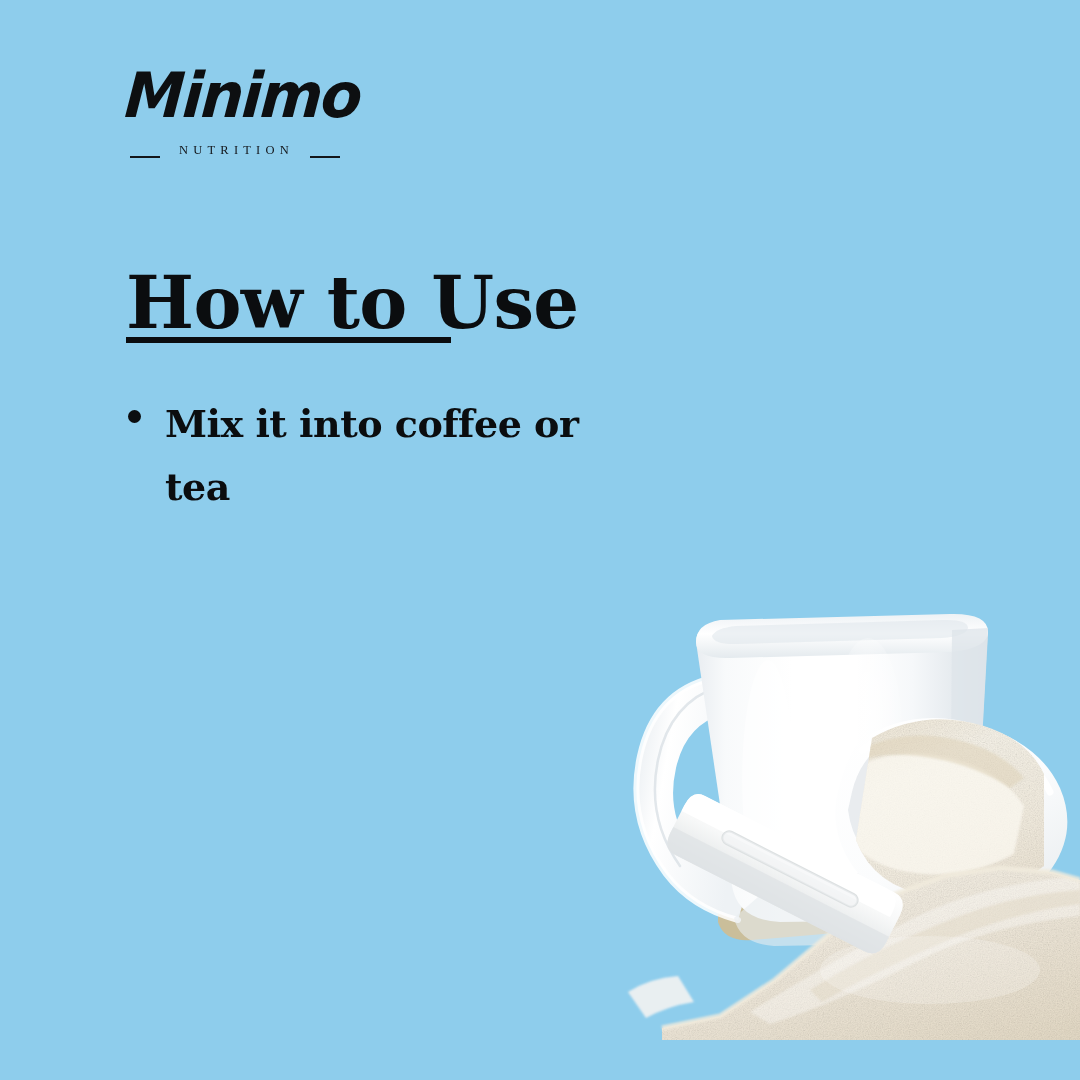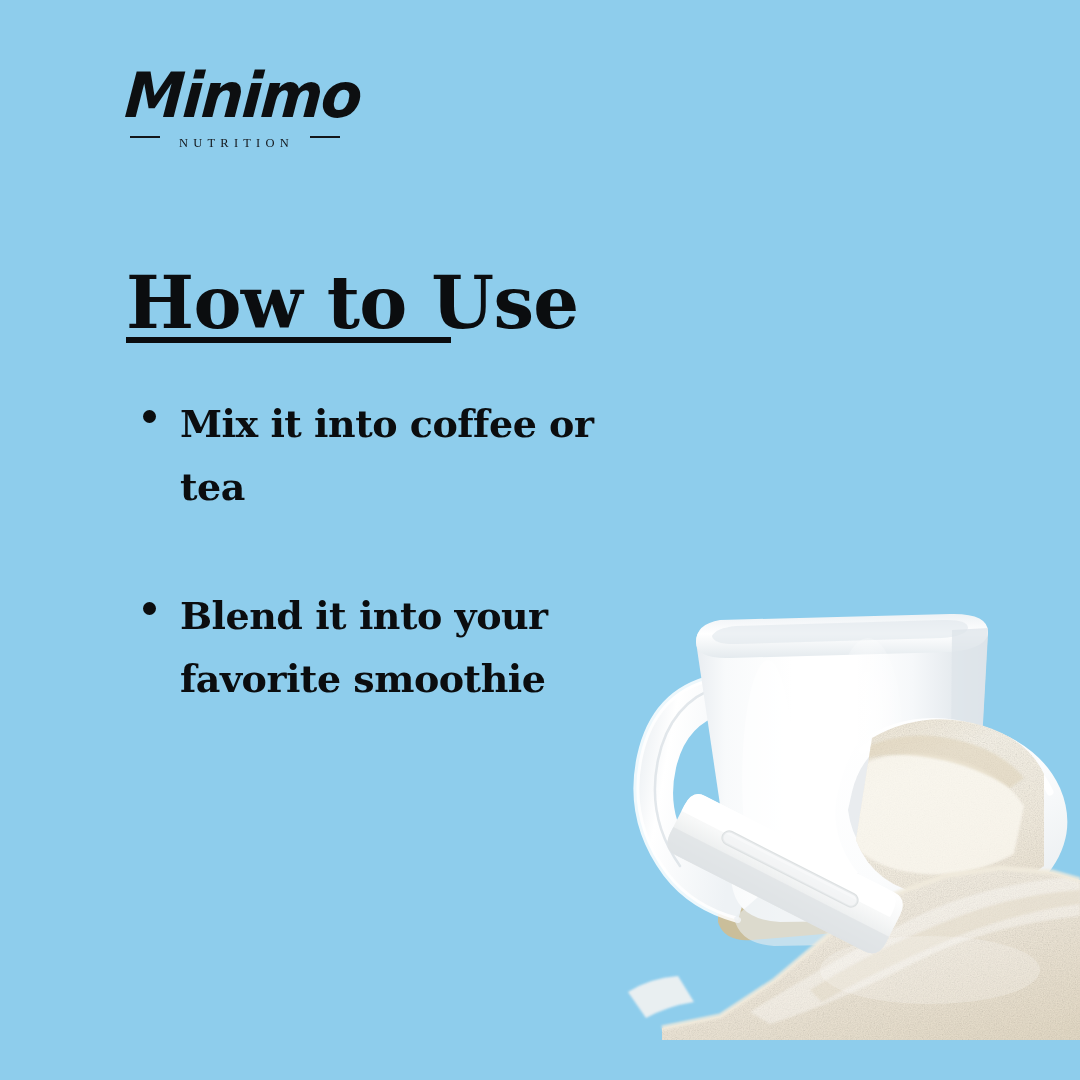--- a/index.html
+++ b/index.html
@@ -44,21 +44,21 @@
     transform-origin: left top;
   }
 
   .brand-sub-row {
     position: absolute;
     left: 4px;
     top: 80px;
     width: 210px;
     height: 22px;
     display: flex;
-    align-items: flex-start;
+    align-items: flex-end;
     justify-content: space-between;
   }
 
   .brand-rule {
     width: 30px;
     height: 2px;
     background: #13161a;
     flex: 0 0 auto;
   }
 
@@ -94,21 +94,21 @@
   .heading-underline {
     width: 325px;
     height: 6px;
     background: #0b0d0f;
     margin-top: 3px;
   }
 
   
   .bullet-list {
     position: absolute;
-    left: 141px;
+    left: 126px;
     top: 392px;
     width: 520px;
     margin: 0;
     padding: 0;
     list-style: none;
   }
 
   .bullet-item {
     position: relative;
     padding-left: 39px;
@@ -165,24 +165,20 @@
 
   <div class="heading-block">
     <div class="heading-text">How to Use</div>
     <div class="heading-underline"></div>
   </div>
 
   <ul class="bullet-list">
     <li class="bullet-item">
       <span class="bullet-dot"></span>
       <span class="bullet-text">Mix it into coffee or tea</span>
-    </li>
-    <li class="bullet-item">
-      <span class="bullet-dot"></span>
-      <span class="bullet-text">Blend it into your favorite smoothie</span>
     </li>
   </ul>
 
   <div class="product-photo">
     <svg width="480" height="520" viewBox="0 0 480 520" xmlns="http://www.w3.org/2000/svg">
       <defs>
         <linearGradient id="mugBody" x1="0" y1="0" x2="1" y2="0">
           <stop offset="0%" stop-color="#e9edf1"></stop>
           <stop offset="10%" stop-color="#f8fafb"></stop>
           <stop offset="33%" stop-color="#ffffff"></stop>

